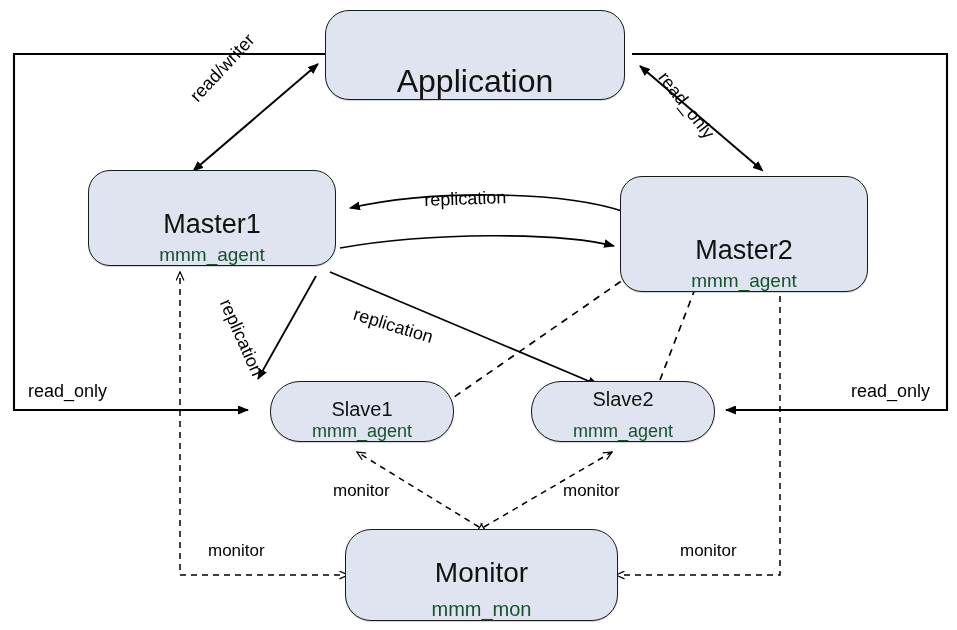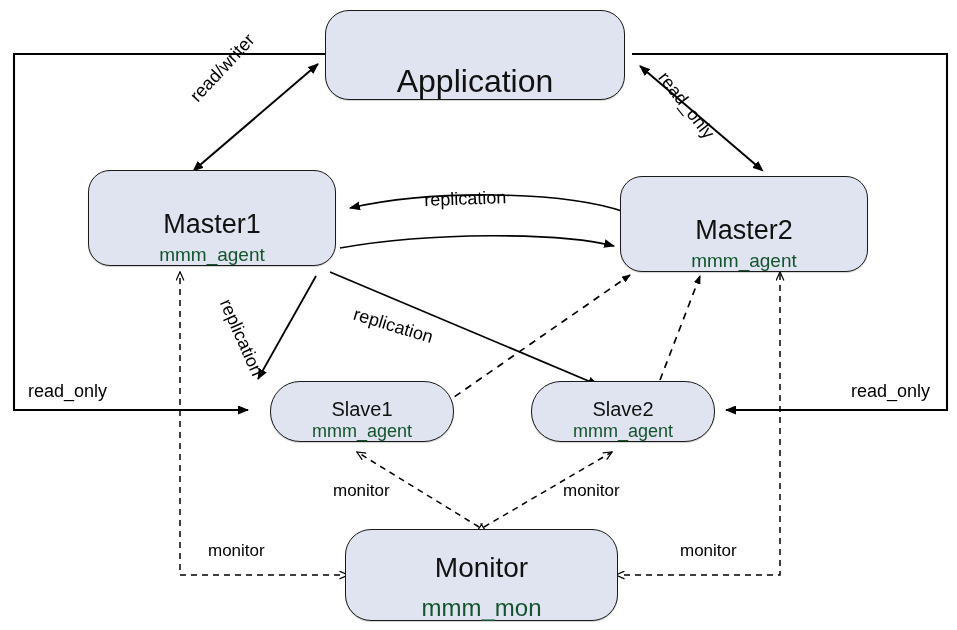--- a/index.html
+++ b/index.html
@@ -39,30 +39,30 @@
     color: #111111;
     line-height: 1.05;
   }
   .node .sub {
     color: #14532d;
     line-height: 1.05;
   }
   #node-application { left: 325px; top: 10px;  width: 300px; height: 90px; border-radius: 24px; }
   #node-application .title { font-size: 32px; }
   #node-master1   { left: 88px;  top: 170px; width: 248px; height: 96px; }
-  #node-master2   { left: 620px; top: 176px; width: 248px; height: 96px; }
+  #node-master2   { left: 620px; top: 176px; width: 248px; height: 116px; }
   #node-master1 .title, #node-master2 .title { font-size: 27px; margin-bottom: 7px; }
   #node-master1 .sub, #node-master2 .sub { font-size: 19px; }
   #node-slave1    { left: 270px; top: 381px; width: 184px; height: 61px; border-radius: 30px; }
-  #node-slave2    { left: 531px; top: 381px; width: 184px; height: 61px; border-radius: 30px; }
+  #node-slave2    { left: 531px; top: 381px; width: 184px; height: 61px; border-radius: 30px; gap: 10px; }
   #node-slave1 .title, #node-slave2 .title { font-size: 20px; margin-bottom: 2px; }
   #node-slave1 .sub, #node-slave2 .sub { font-size: 18px; }
   #node-monitor   { left: 345px; top: 529px; width: 273px; height: 92px; border-radius: 26px; }
   #node-monitor .title { font-size: 28px; margin-bottom: 12px; }
-  #node-monitor .sub { font-size: 24px; }
+  #node-monitor .sub { font-size: 20px; }
 
   .edge-label {
     position: absolute;
     color: #000000;
     white-space: nowrap;
     z-index: 4;
     font-size: 18px;
   }
   .lbl-rw       { left: 186px; top: 92px;  font-size: 18px; transform: rotate(-47deg); transform-origin: left top; }
   .lbl-ro-right { left: 670px; top: 68px;  font-size: 18px; transform: rotate(52deg);  transform-origin: left top; }

